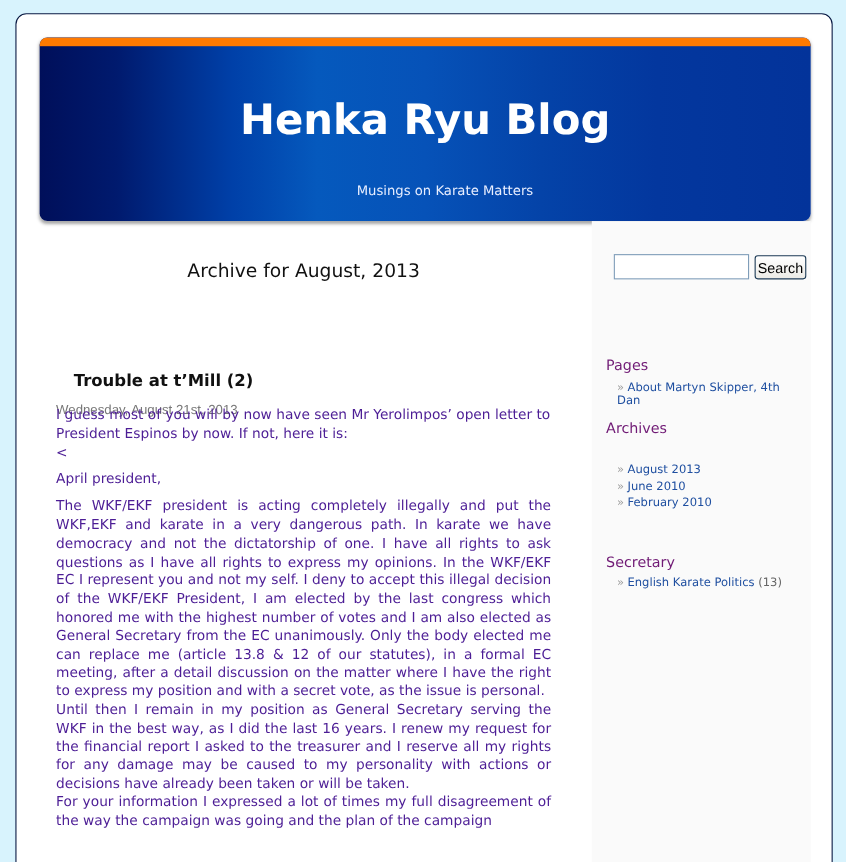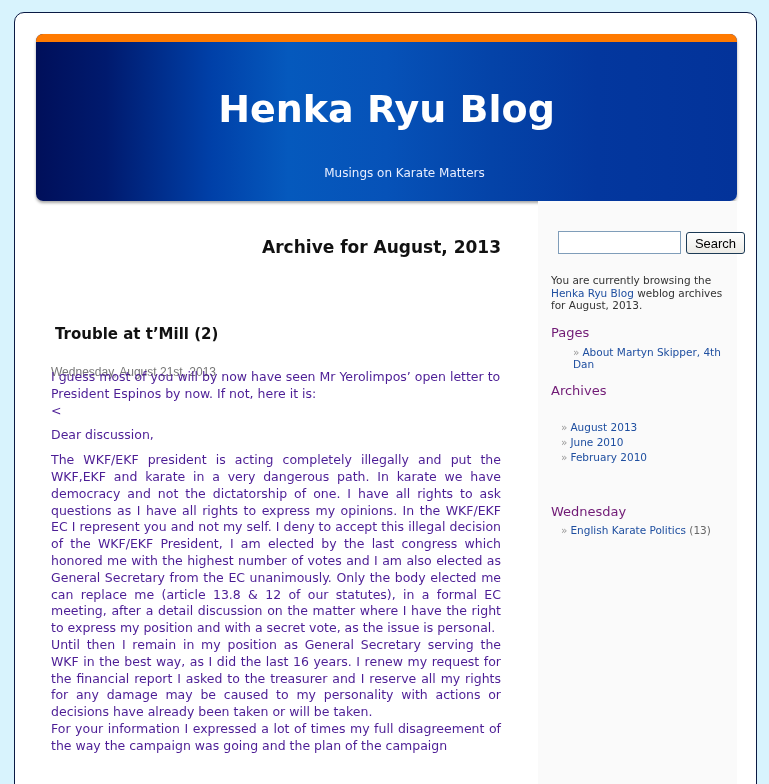--- a/index.html
+++ b/index.html
@@ -63,21 +63,21 @@
     position: absolute; left: 20px; top: 30px;
     width: 123px; height: 23px;
     box-sizing: border-box;
     border: 1px solid #7f9db9;
     background: #fff;
     padding: 0 3px;
     font-size: 12px;
   }
   #search-button {
     position: absolute; left: 148px; top: 31px;
-    width: 59px; height: 22px;
+    width: 47px; height: 22px;
     box-sizing: border-box;
     border: 1px solid #1c3a55;
     border-radius: 3px;
     background: linear-gradient(#ffffff, #ecebe6);
     font-family: "Liberation Sans", sans-serif;
     font-size: 13px;
     color: #000;
     padding: 0;
     cursor: pointer;
   }
@@ -103,32 +103,32 @@
     width: 170px;
   }
   .side-list li {
     font-size: 10.5px;
     line-height: 15px;
     color: #1f4fa0;
   }
   .side-list li .raquo { color: #999; margin-right: 3px; }
   .side-list li a { color: #1f4fa0; text-decoration: none; cursor: pointer; }
   .side-list li .count { color: #666; margin-top: 13px; }
-  .pages-list li { line-height: 12px; margin-left: 12px; }
+  .pages-list li { line-height: 12px; }
 
   #content {
     position: absolute;
     left: 51px; top: 201px;
     width: 450px;
   }
   #archive-title {
     position: absolute; left: 0; top: 36px; width: 450px;
-    text-align: right;
+    text-align: center;
     font-size: 17px;
-    font-weight: bold;
+    font-weight: normal;
     color: #111;
     line-height: 20px;
   }
   #post-title {
     position: absolute; left: 0; top: 120px;
     font-size: 15px;
     font-weight: bold;
     color: #111;
     line-height: 18px;
     cursor: pointer;
@@ -157,46 +157,45 @@
 <div id="page"></div>
 
 <div id="header">
   <div class="orange-strip"></div>
   <div class="title">Henka Ryu Blog</div>
   <div class="tagline">Musings on Karate Matters</div>
 </div>
 
 <div id="content">
   <h2 id="archive-title" style="margin:0">Archive for August, 2013</h2>
-  <h3 id="post-title" style="margin:4px">Trouble at t’Mill (2)</h3>
+  <h3 id="post-title" style="margin:16px">Trouble at t’Mill (2)</h3>
   <div id="post-date">Wednesday, August 21st, 2013</div>
   <div id="post-body">
     <p style="margin:0"><span>I guess most of you will by now have seen Mr Yerolimpos’ open letter to President Espinos by now. If not, here it is:</span><br><span>&lt;</span></p>
-    <p style="margin:8px 0 8px 0">Dear discussion,</p>
+    <p style="margin:8px 0 8px 0">April president,</p>
     <p class="justify">The WKF/EKF president is acting completely illegally and put the WKF,EKF and karate in a very dangerous path. In karate we have democracy and not the dictatorship of one. I have all rights to ask questions as I have all rights to express my opinions. In the WKF/EKF EC I represent you and not my self. I deny to accept this illegal decision of the WKF/EKF President, I am elected by the last congress which honored me with the highest number of votes and I am also elected as General Secretary from the EC unanimously. Only the body elected me can replace me (article 13.8 &amp; 12 of our statutes), in a formal EC meeting, after a detail discussion on the matter where I have the right to express my position and with a secret vote, as the issue is personal.</p>
     <p class="justify">Until then I remain in my position as General Secretary serving the WKF in the best way, as I did the last 16 years. I renew my request for the financial report I asked to the treasurer and I reserve all my rights for any damage may be caused to my personality with actions or decisions have already been taken or will be taken.</p>
     <p class="justify">For your information I expressed a lot of times my full disagreement of the way the campaign was going and the plan of the campaign</p>
   </div>
 </div>
 
 <div id="sidebar">
   <input id="search-input" type="text" placeholder="" style="">
   <button id="search-button">Search</button>
 
-  <div id="browsing-note"><span>You are currently browsing the </span><a>Henka Ryu Blog</a><span> weblog archives for August, 2013.</span></div>
 
   <div class="side-heading" style="top:124px">Pages</div>
   <ul class="side-list pages-list" style="top:145px">
     <li><span class="raquo">»</span><a>About Martyn Skipper, 4th Dan</a></li>
   </ul>
 
   <div class="side-heading" style="top:182px">Archives</div>
   <ul class="side-list" style="top:219px">
     <li><span class="raquo">»</span><a>August 2013</a></li>
     <li><span class="raquo">»</span><a>June 2010</a></li>
     <li><span class="raquo">»</span><a>February 2010</a></li>
   </ul>
 
-  <div class="side-heading" style="top:303px">Wednesday</div>
+  <div class="side-heading" style="top:303px">Secretary</div>
   <ul class="side-list" style="top:322px">
     <li><span class="raquo">»</span><a>English Karate Politics</a> <span class="count">(13)</span></li>
   </ul>
 </div>
 
 </body></html>

